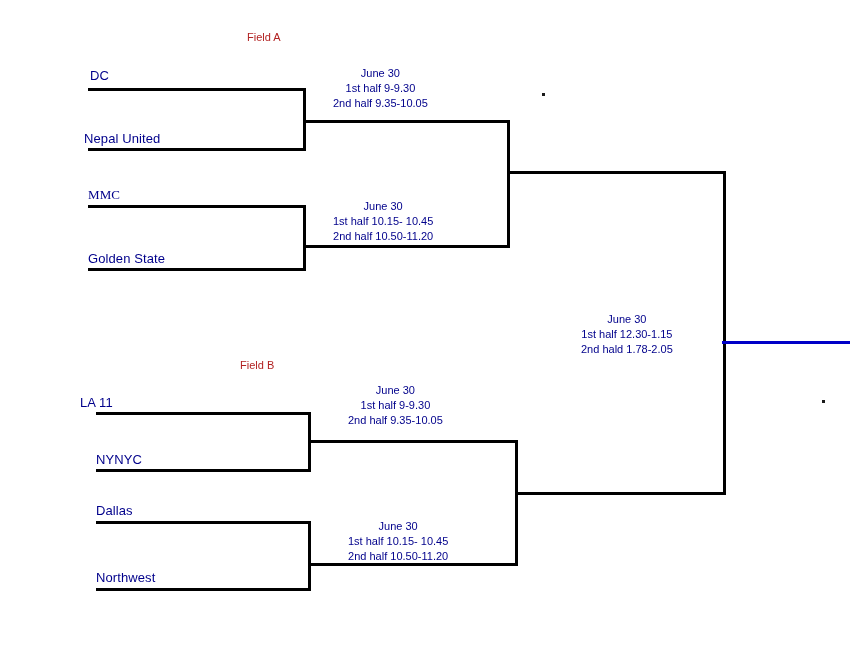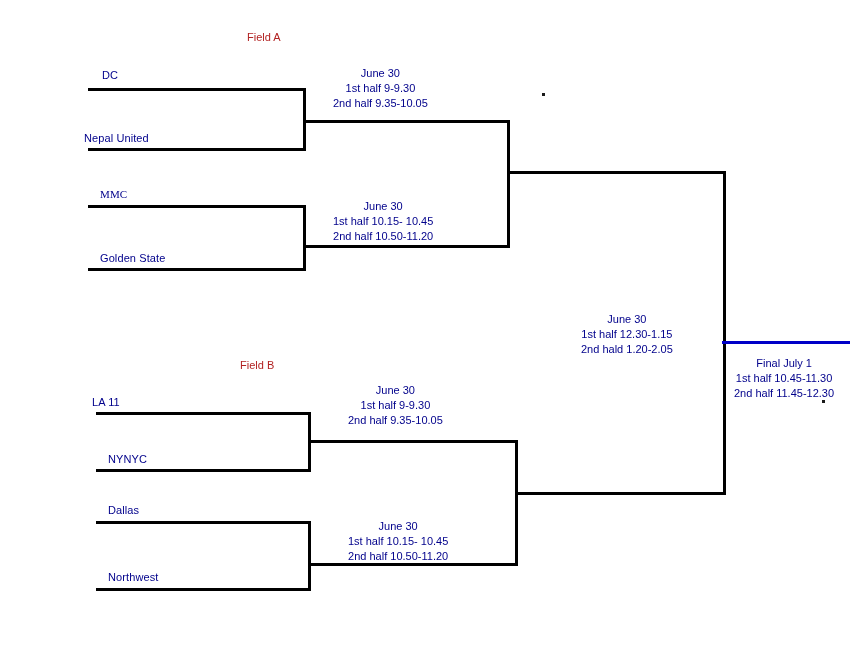--- a/index.html
+++ b/index.html
@@ -31,25 +31,24 @@
   }
   .hline-blue {
     position: absolute;
     background: #0000c8;
     height: 3px;
   }
 
   .team-label {
     position: absolute;
     color: #00008b;
-    font-size: 11px;
+    font-size: 13px;
     line-height: 13px;
     white-space: nowrap;
     letter-spacing: 0.1px;
-    margin-left: 12px;
   }
 
   .field-label {
     position: absolute;
     color: #b22222;
     font-size: 11px;
     line-height: 13px;
     white-space: nowrap;
   }
 
@@ -73,21 +72,21 @@
 </head>
 <body>
 
 <div id="bracket-canvas">
 
   <div class="field-label" style="left:247px; top:31px;">Field A</div>
 
   <div class="team-label" style="left:90px; top:69px;">DC</div>
   <div class="hline" style="left:88px; top:88px; width:218px;"></div>
 
-  <div class="team-label" style="left:72px; top:132px;">Nepal United</div>
+  <div class="team-label" style="left:84px; top:132px;">Nepal United</div>
   <div class="hline" style="left:88px; top:148px; width:218px;"></div>
 
   <div class="vline" style="left:303px; top:88px; height:63px;"></div>
   <div class="hline" style="left:303px; top:120px; width:207px;"></div>
 
   <div class="match-info" style="left:333px; top:66px;">
     <div>June 30</div>
     <div>1st half 9-9.30</div>
     <div>2nd half 9.35-10.05</div>
   </div>
@@ -144,25 +143,20 @@
 
   <div class="vline" style="left:515px; top:440px; height:126px;"></div>
   <div class="hline" style="left:515px; top:492px; width:211px;"></div>
 
   <div class="vline" style="left:723px; top:171px; height:324px;"></div>
   <div class="hline-blue" style="left:722px; top:341px; width:128px;"></div>
 
   <div class="match-info" style="left:581px; top:312px;">
     <div>June 30</div>
     <div>1st half 12.30-1.15</div>
-    <div>2nd hald 1.20-2.05</div>
+    <div>2nd hald 1.78-2.05</div>
   </div>
 
-  <div class="match-info" style="left:734px; top:356px;">
-    <div>Final July 1</div>
-    <div>1st half 10.45-11.30</div>
-    <div>2nd half 11.45-12.30</div>
-  </div>
 
   <div class="dot" style="left:542px; top:93px;"></div>
   <div class="dot" style="left:822px; top:400px;"></div>
 
 </div>
 
 </body></html>

